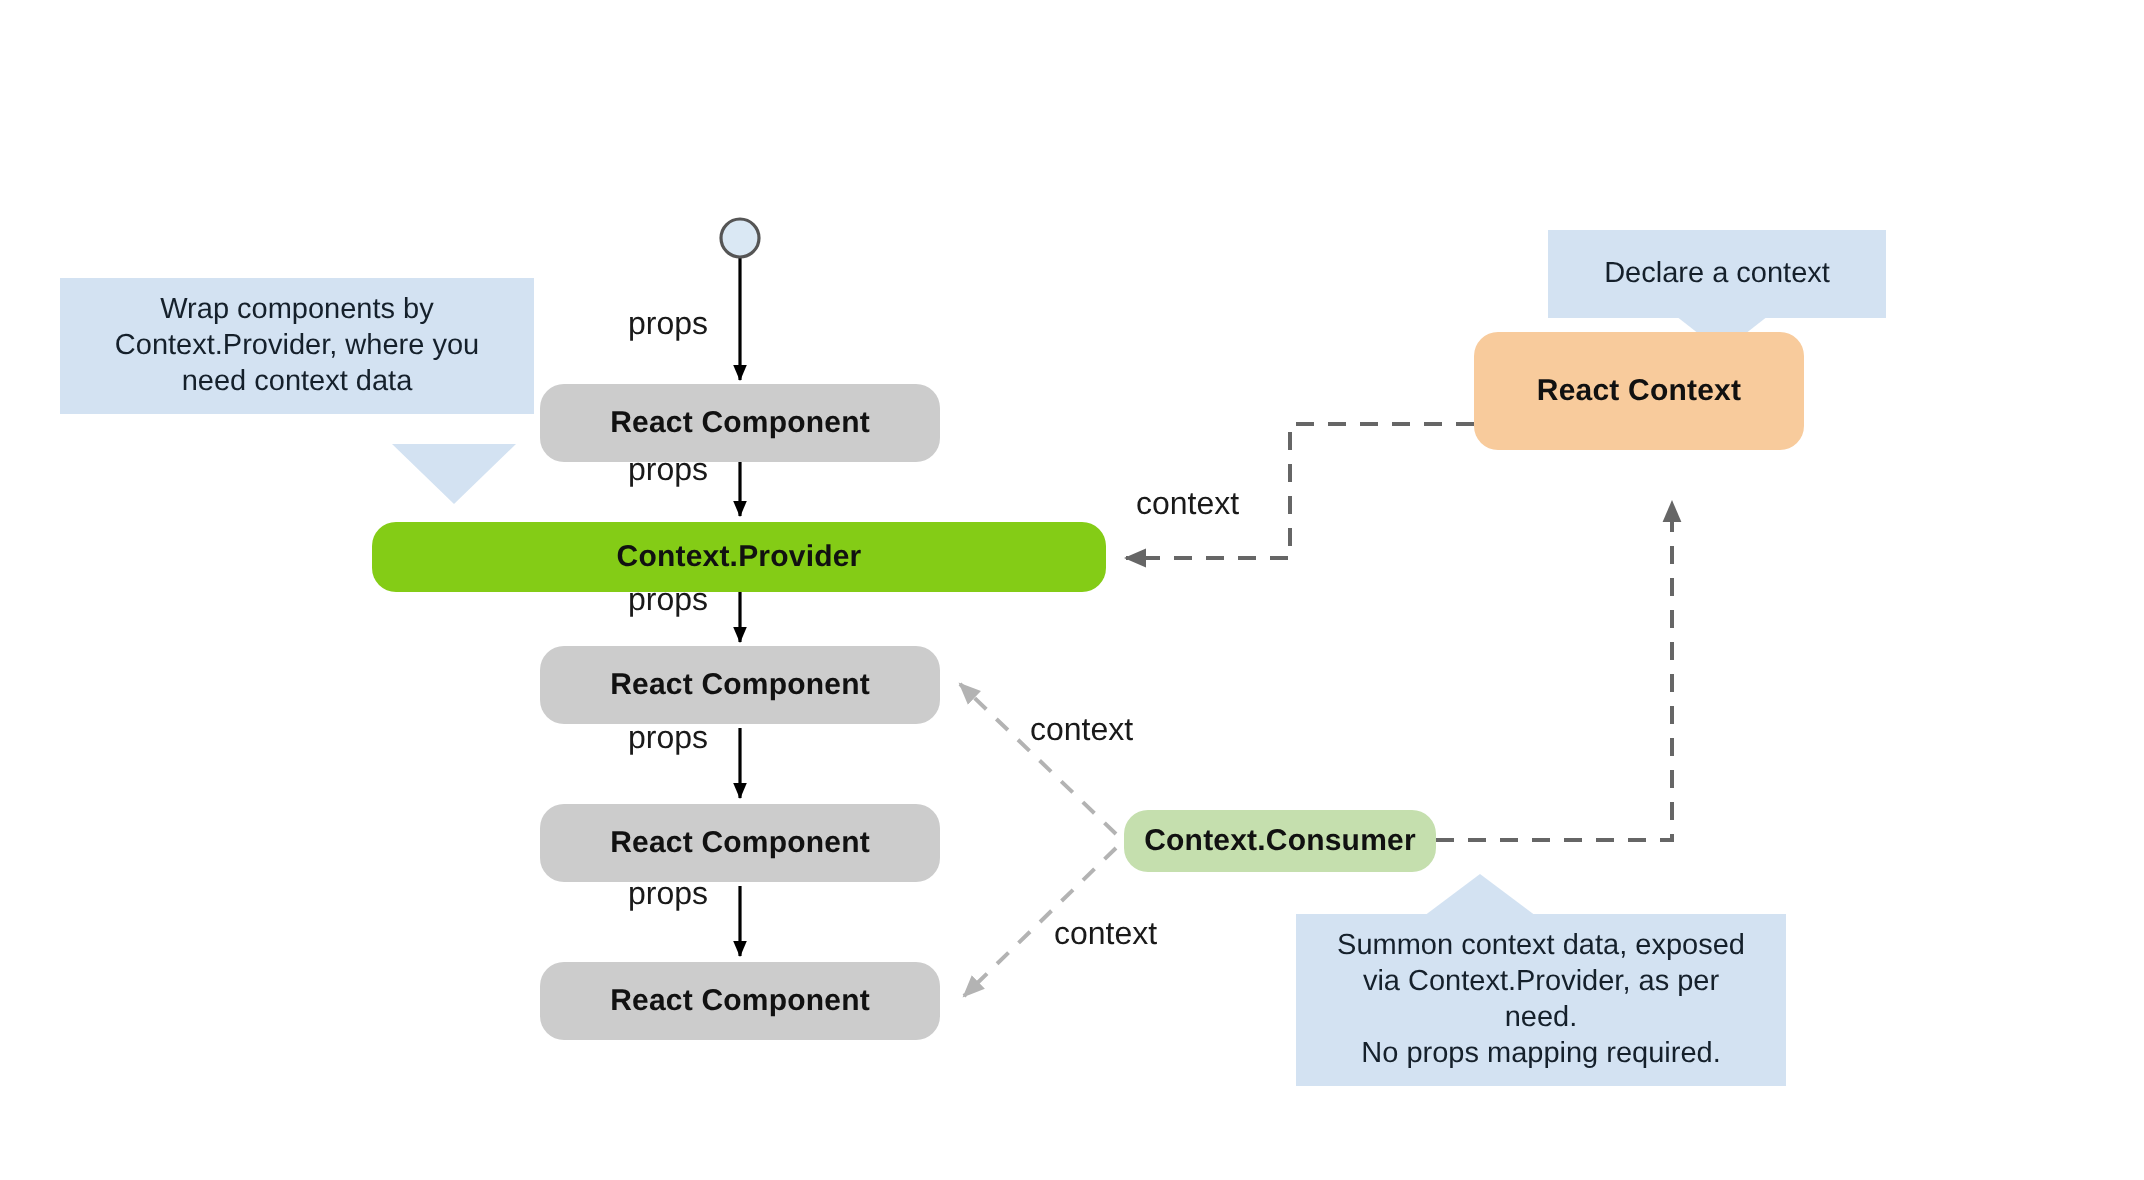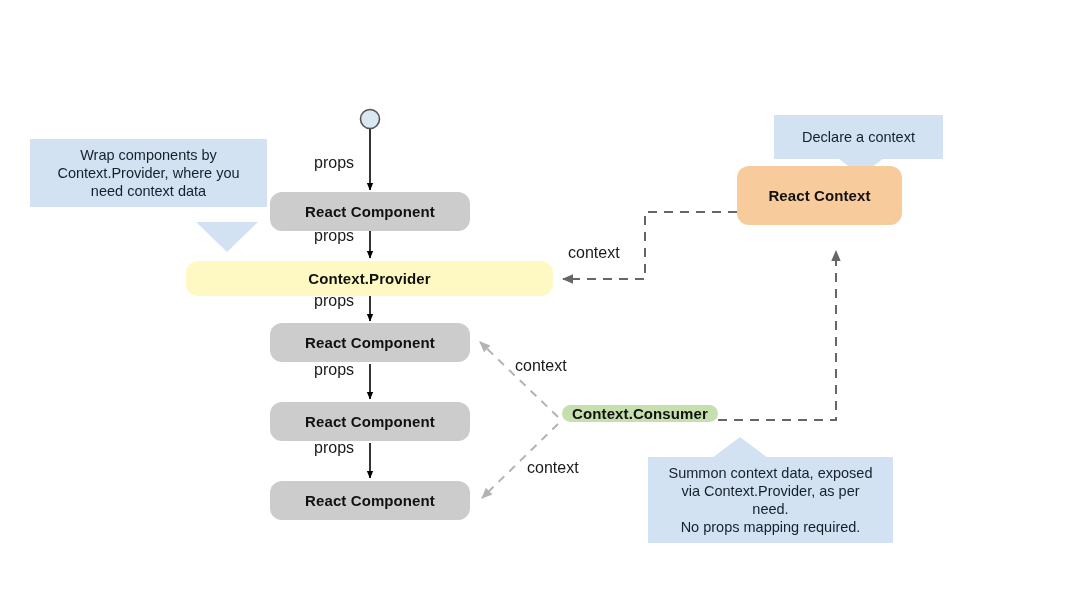--- a/index.html
+++ b/index.html
@@ -35,21 +35,21 @@
     font-size: 15px;
     color: #111111;
     letter-spacing: 0.1px;
     text-align: center;
     border-radius: 12px;
   }
   .node-component {
     background: #cccccc;
   }
   .node-provider {
-    background: #fef9c3;
+    background: #84cc16;
     align-items: center;
   }
   .node-consumer {
     background: #c5dfae;
   }
   .node-context {
     background: #f8cb9c;
   }
   .edge-label {
     position: absolute;
@@ -136,21 +136,21 @@
   </div>
 
   <div class="node node-component" style="left:270px; top:481px; width:200px; height:39px;">
     <span>React Component</span>
   </div>
 
   <div class="node node-context" style="left:737px; top:166px; width:165px; height:59px;text-align:center;">
     <span>React Context</span>
   </div>
 
-  <div class="node node-consumer" style="left:562px; top:405px; width:156px; height:17px;">
+  <div class="node node-consumer" style="left:562px; top:405px; width:156px; height:31px;">
     <span>Context.Consumer</span>
   </div>
 
   <div class="edge-label" style="left:314px; top:154px;">props</div>
   <div class="edge-label" style="left:314px; top:227px;">props</div>
   <div class="edge-label" style="left:314px; top:292px;">props</div>
   <div class="edge-label" style="left:314px; top:361px;">props</div>
   <div class="edge-label" style="left:314px; top:439px;">props</div>
 
   <div class="edge-label" style="left:568px; top:244px;">context</div>

